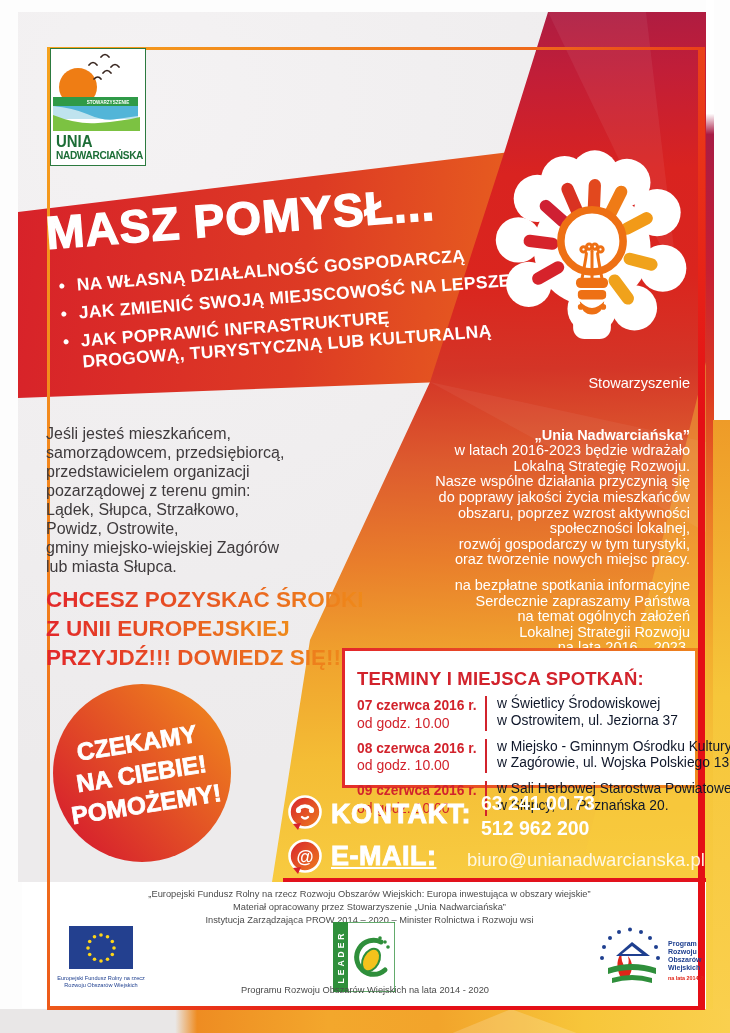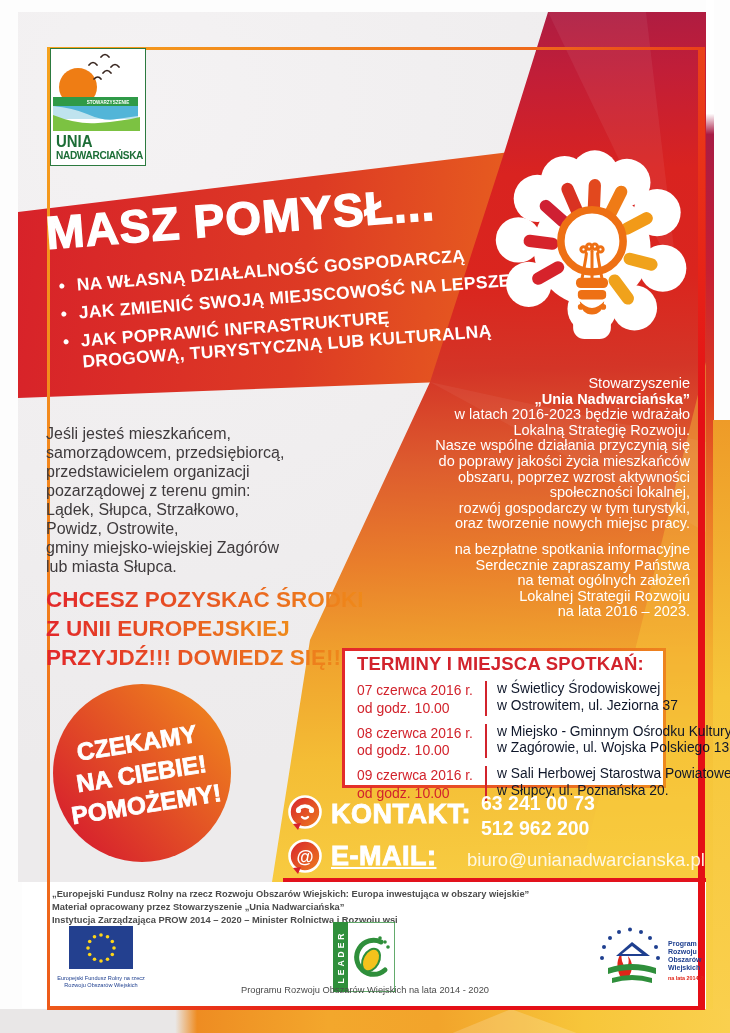--- a/index.html
+++ b/index.html
@@ -69,46 +69,46 @@
         background:linear-gradient(48deg,#d7212d 12%,#ee7f1e 88%);
         display:flex;align-items:center;justify-content:center;}
   .badge-txt{transform:rotate(-9deg);color:#fff;font-size:24.5px;font-weight:800;line-height:31px;
         text-align:center;-webkit-text-stroke:.8px #fff;}
   .badge-txt span{display:block;white-space:nowrap;}
 
   
   .about{right:40px;top:376px;width:340px;z-index:4;color:#ffffff;text-align:right;
         font-size:14.5px;line-height:15.6px;}
   .about span{display:block;}
-  .about .b{font-weight:bold;}
+  .about .b{font-weight:bold;margin-top:36px;}
   .about .p2{margin-top:10px;}
 
   
-  .meetings{left:342px;top:648px;width:324px;height:140px;box-sizing:border-box;z-index:4;
-        background:#fff;border:3px solid;padding:2px 10px 6px 12px;
+  .meetings{left:342px;top:648px;width:356px;height:140px;box-sizing:border-box;z-index:4;
+        background:#fff;border:3px solid;padding:17px 10px 6px 12px;
         border-image:linear-gradient(100deg,#e3262b,#ee8a1d) 1;}
   .m-title{color:#d2232c;font-weight:800;font-size:18.5px;letter-spacing:.2px;margin-bottom:6px;}
   .m-row{display:grid;grid-template-columns:118px 2px auto;column-gap:10px;margin-bottom:8px;}
   .m-div{background:#d2232c;}
-  .m-date{color:#d2232c;font-size:13.8px;font-weight:normal;line-height:16.5px;white-space:nowrap;}
+  .m-date{color:#d2232c;font-size:13.8px;font-weight:bold;line-height:16.5px;white-space:nowrap;}
   .m-time{color:#d2232c;font-size:14px;font-weight:normal;display:block;}
   .m-venue{color:#0f172a;font-size:13.8px;line-height:16.5px;}
   .m-venue span{display:block;white-space:nowrap;}
 
   
   .c-icon{z-index:4;}
   .c-label{z-index:4;color:#fff;font-size:27px;font-weight:900;letter-spacing:.5px;
         -webkit-text-stroke:.9px #fff;white-space:nowrap;}
   .phones{left:481px;top:791px;z-index:4;color:#fff;font-size:19.5px;line-height:25px;font-weight:bold;}
   .phones span{display:block;}
   .email-val{left:467px;top:849px;z-index:4;color:rgba(255,252,240,.92);font-size:18.5px;white-space:nowrap;}
 
   
-  .f-top{left:52px;right:60px;top:888px;z-index:4;text-align:left;color:#4b4b4b;
-        font-size:9.3px;line-height:13.2px;font-weight:bold;}
+  .f-top{left:69px;right:60px;top:888px;z-index:4;text-align:center;color:#4b4b4b;
+        font-size:9.3px;line-height:13.2px;}
   .f-top span{display:block;}
   .f-bottom{left:30px;right:30px;top:984px;z-index:4;text-align:center;color:#4b4b4b;
         font-size:9.3px;line-height:12.5px;}
   .f-bottom span{display:block;}
   .eu{left:46px;top:926px;z-index:4;width:110px;text-align:center;}
   .eu-caption{color:#1e3f8f;font-size:5.6px;line-height:7px;margin-top:2px;}
   .eu-caption span{display:block;}
   .leader{left:333px;top:922px;z-index:4;}
   .prow{left:592px;top:924px;z-index:4;}
 </style>

